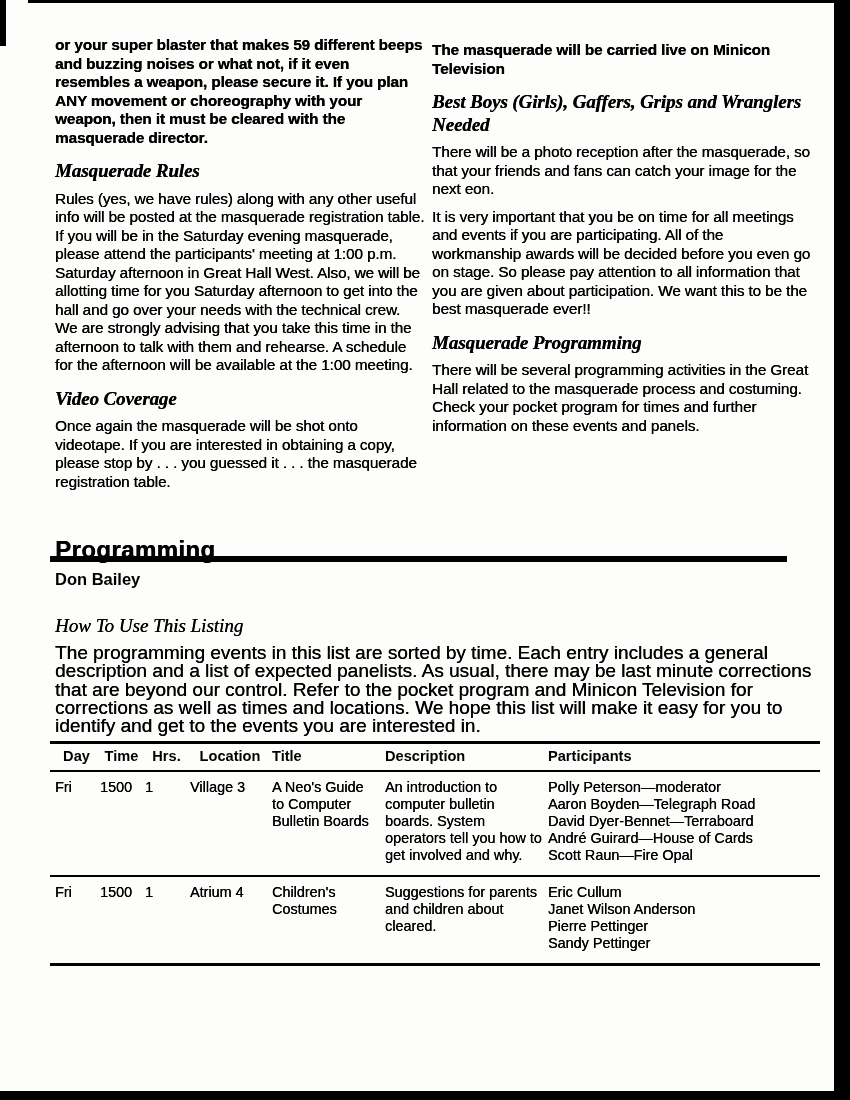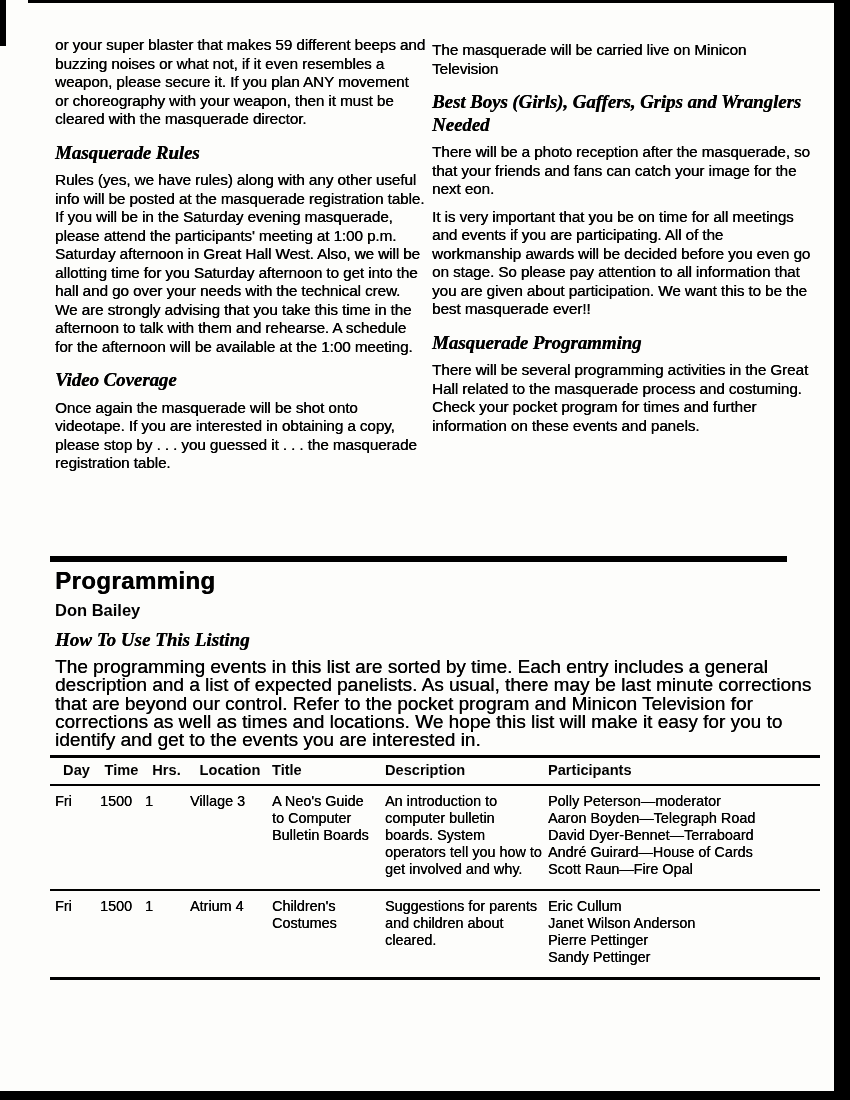--- a/index.html
+++ b/index.html
@@ -19,32 +19,32 @@
   .col { font-size:15.3px; line-height:18.5px; letter-spacing:-0.1px; }
   .col-left  { width:371px; }
   .col-right { width:383px; padding-top:5px; }
   .col p { margin:0 0 9px 0; text-shadow:0.3px 0 0 #000; }
   .subhead {
     font-family:"Liberation Serif","DejaVu Serif",serif;
     font-weight:bold; font-style:italic;
     font-size:19px; line-height:22.5px; margin:13px 0 7px 0;
     text-shadow:0.3px 0 0 #000;
   }
-  .col p:first-child { margin-top:0; }
+  .col p:first-child { margin-top:0;font-weight:bold; }
 
   .divider { position:absolute; top:556px; left:50px; width:737px; height:6px; background:#000; }
 
   
-  .prog { position:absolute; top:567px; left:55px; width:762px; }
+  .prog { position:absolute; top:536px; left:55px; width:762px; }
   .prog-title  { font-size:24px; font-weight:bold; letter-spacing:0.4px; margin:0; line-height:27px; text-shadow:0.4px 0 0 #000; }
   .prog-author { font-size:16.5px; font-weight:bold; margin:6px 0 0 0; line-height:20px; }
   .prog-howto  {
     font-family:"Liberation Serif","DejaVu Serif",serif;
-    font-weight:bold; font-style:italic; font-size:19px; line-height:22px;
-    margin:9px 0 0 0; text-shadow:0.3px 0 0 #000;
+    font-weight:normal; font-style:italic; font-size:19px; line-height:22px;
+    margin:26px 0 0 0; text-shadow:0.3px 0 0 #000;
   }
   .prog-intro  { font-size:19px; line-height:18.3px; margin:7px 0 0 0; width:758px; text-shadow:0.3px 0 0 #000; }
 
   
   table.schedule {
     margin:6px 0 0 -5px; border-collapse:collapse; table-layout:fixed;
     width:770px; font-size:14.4px; line-height:17px;
     border-top:3px solid #000; border-bottom:3px solid #000;
   }
   .schedule thead th {

